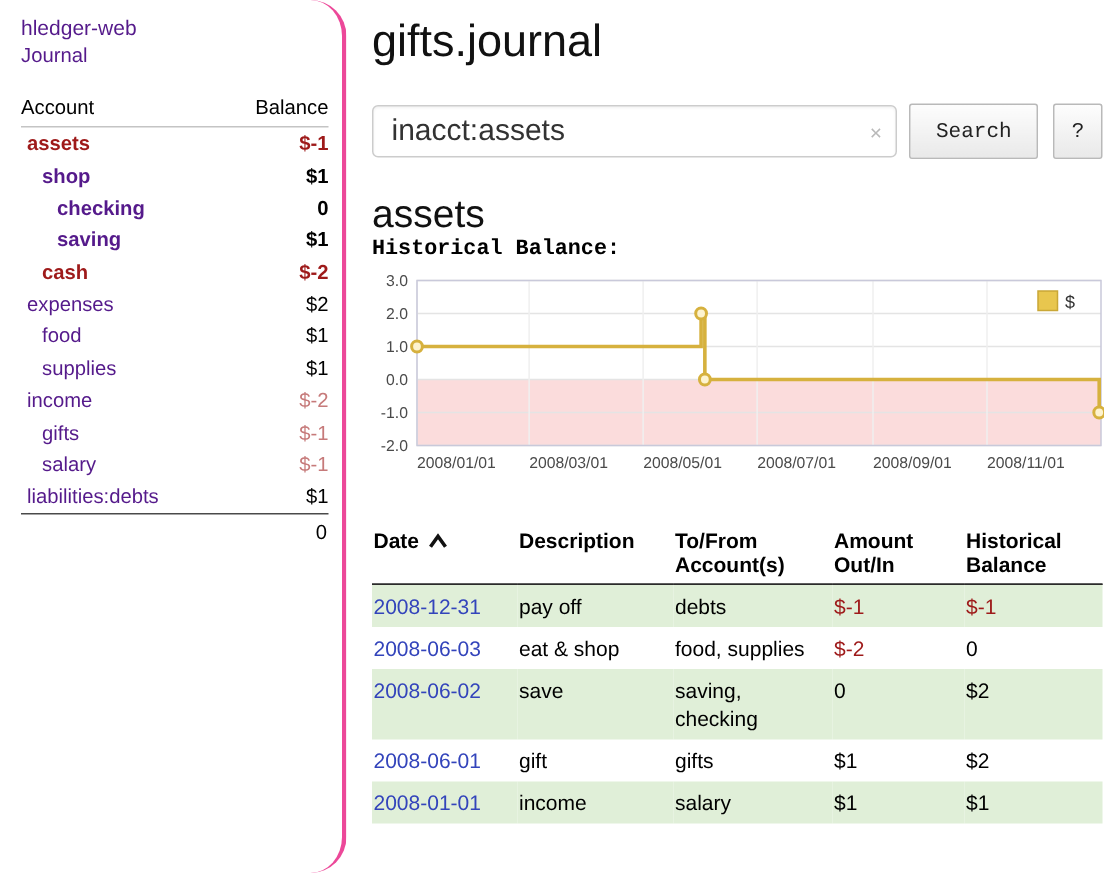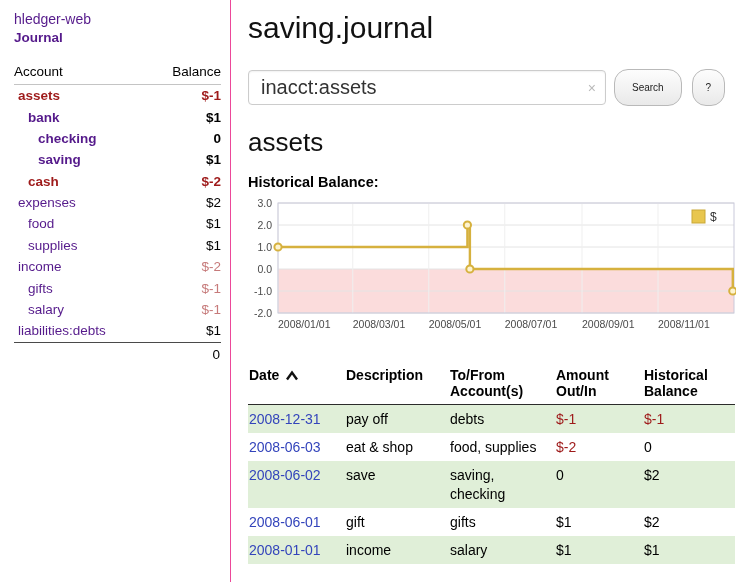--- a/index.html
+++ b/index.html
@@ -7,24 +7,24 @@
   body {
     width:742px; height:582px; overflow:hidden; position:relative;
     background:#fff; color:#000;
     font-family:"Liberation Sans", sans-serif;
   }
   a { cursor:pointer; text-decoration:none; }
 
   
   .sidebar {
     position:absolute; left:0; top:0; width:231px; height:582px;
-    border-right:1px solid #ec4899; padding:10px 9px 0 14px;
+    border-right:3px solid #ec4899; padding:10px 9px 0 14px;border-radius:24px;
   }
   .brand { font-size:14px; color:var(--purple,#551a8b); display:inline-block; }
-  .journal-link { display:inline-block; font-size:13.5px; color:var(--purple,#551a8b);font-weight:bold; }
+  .journal-link { display:inline-block; font-size:13.5px; color:var(--purple,#551a8b); }
   .acct-table { margin-top:16px; }
   .acct-header {
     display:flex; justify-content:space-between; font-size:13.5px;
     padding:2px 0 5px; border-bottom:1px solid #c4c4c4;
   }
   .acct-row { display:flex; justify-content:space-between; align-items:baseline; padding:3.2px 0; font-size:13.5px; }
   .acct-name { color:var(--purple,#551a8b); }
   .acct-name.d1 { padding-left:4px; }
   .acct-name.d2 { padding-left:14px; }
   .acct-name.d3 { padding-left:24px; }
@@ -43,29 +43,29 @@
   .search-input {
     width:100%; height:35px; border:1px solid #ccc; border-radius:4px;
     padding:0 30px 0 12px; font-size:20px; color:#333; font-family:inherit;
     box-shadow:inset 0 1px 2px rgba(0,0,0,.06);
   }
   .clear-icon {
     position:absolute; right:10px; top:50%; transform:translateY(-50%);
     color:#b9b9b9; font-size:14px; cursor:pointer; line-height:1;
   }
   .btn {
-    height:37px; border:1px solid #b9b9b9; border-radius:14px;
-    background:linear-gradient(#fdfdfd,#e9e9e9); font-size:10px; color:#222;
-    font-family:Liberation Sans, sans-serif; cursor:pointer;
+    height:37px; border:1px solid #b9b9b9; border-radius:2px;
+    background:linear-gradient(#fdfdfd,#e9e9e9); font-size:14px; color:#222;
+    font-family:Liberation Mono, monospace; cursor:pointer;
   }
   .search-btn { margin-left:8px; padding:0 17px; }
   .help-btn { margin-left:10px; width:33px; }
 
   .acct-heading { font-size:26px; font-weight:400; margin:21px 0 0; color:#111; }
-  .chart-title { font-size:14.5px; font-weight:bold; margin-top:16px; }
+  .chart-title { font-size:14.5px; font-weight:bold; margin-top:0;font-family:Liberation Mono, monospace; }
   .chart-wrap { margin-top:8px; }
 
   
   table.register { width:487px; border-collapse:collapse; table-layout:fixed; margin-top:21px; font-size:14px; }
   col.c-date{width:97px;} col.c-desc{width:104px;} col.c-acct{width:106px;} col.c-amt{width:88px;} col.c-bal{width:92px;}
   th {
     font-weight:bold; vertical-align:top; text-align:left;
     padding:2px 2px 5px 1px; border-bottom:1px solid #2b2b2b;
   }
   th span { white-space:pre-line; }
@@ -88,21 +88,21 @@
     <div class="acct-header">
       <span>Account</span>
       <span>Balance</span>
     </div>
     <div>
         <div class="acct-row">
           <a class="acct-name d1 bold name-neg">assets</a>
           <span class="acct-bal bold bal-neg">$-1</span>
         </div>
         <div class="acct-row">
-          <a class="acct-name d2 bold">bank</a>
+          <a class="acct-name d2 bold">shop</a>
           <span class="acct-bal bold">$1</span>
         </div>
         <div class="acct-row">
           <a class="acct-name d3 bold">checking</a>
           <span class="acct-bal bold">0</span>
         </div>
         <div class="acct-row">
           <a class="acct-name d3 bold">saving</a>
           <span class="acct-bal bold">$1</span>
         </div>
@@ -137,21 +137,21 @@
         <div class="acct-row">
           <a class="acct-name d1">liabilities:debts</a>
           <span class="acct-bal">$1</span>
         </div>
       </div>
     <div class="acct-total">0</div>
   </div>
 </div>
 
 <div class="main">
-  <h1 class="page-title">saving.journal</h1>
+  <h1 class="page-title">gifts.journal</h1>
 
   <div class="search-row">
     <span class="search-box">
       <input class="search-input" type="text" value="inacct:assets" style="">
       <span class="clear-icon">×</span>
     </span>
     <button class="btn search-btn">Search</button>
     <button class="btn help-btn">?</button>
   </div>
 

